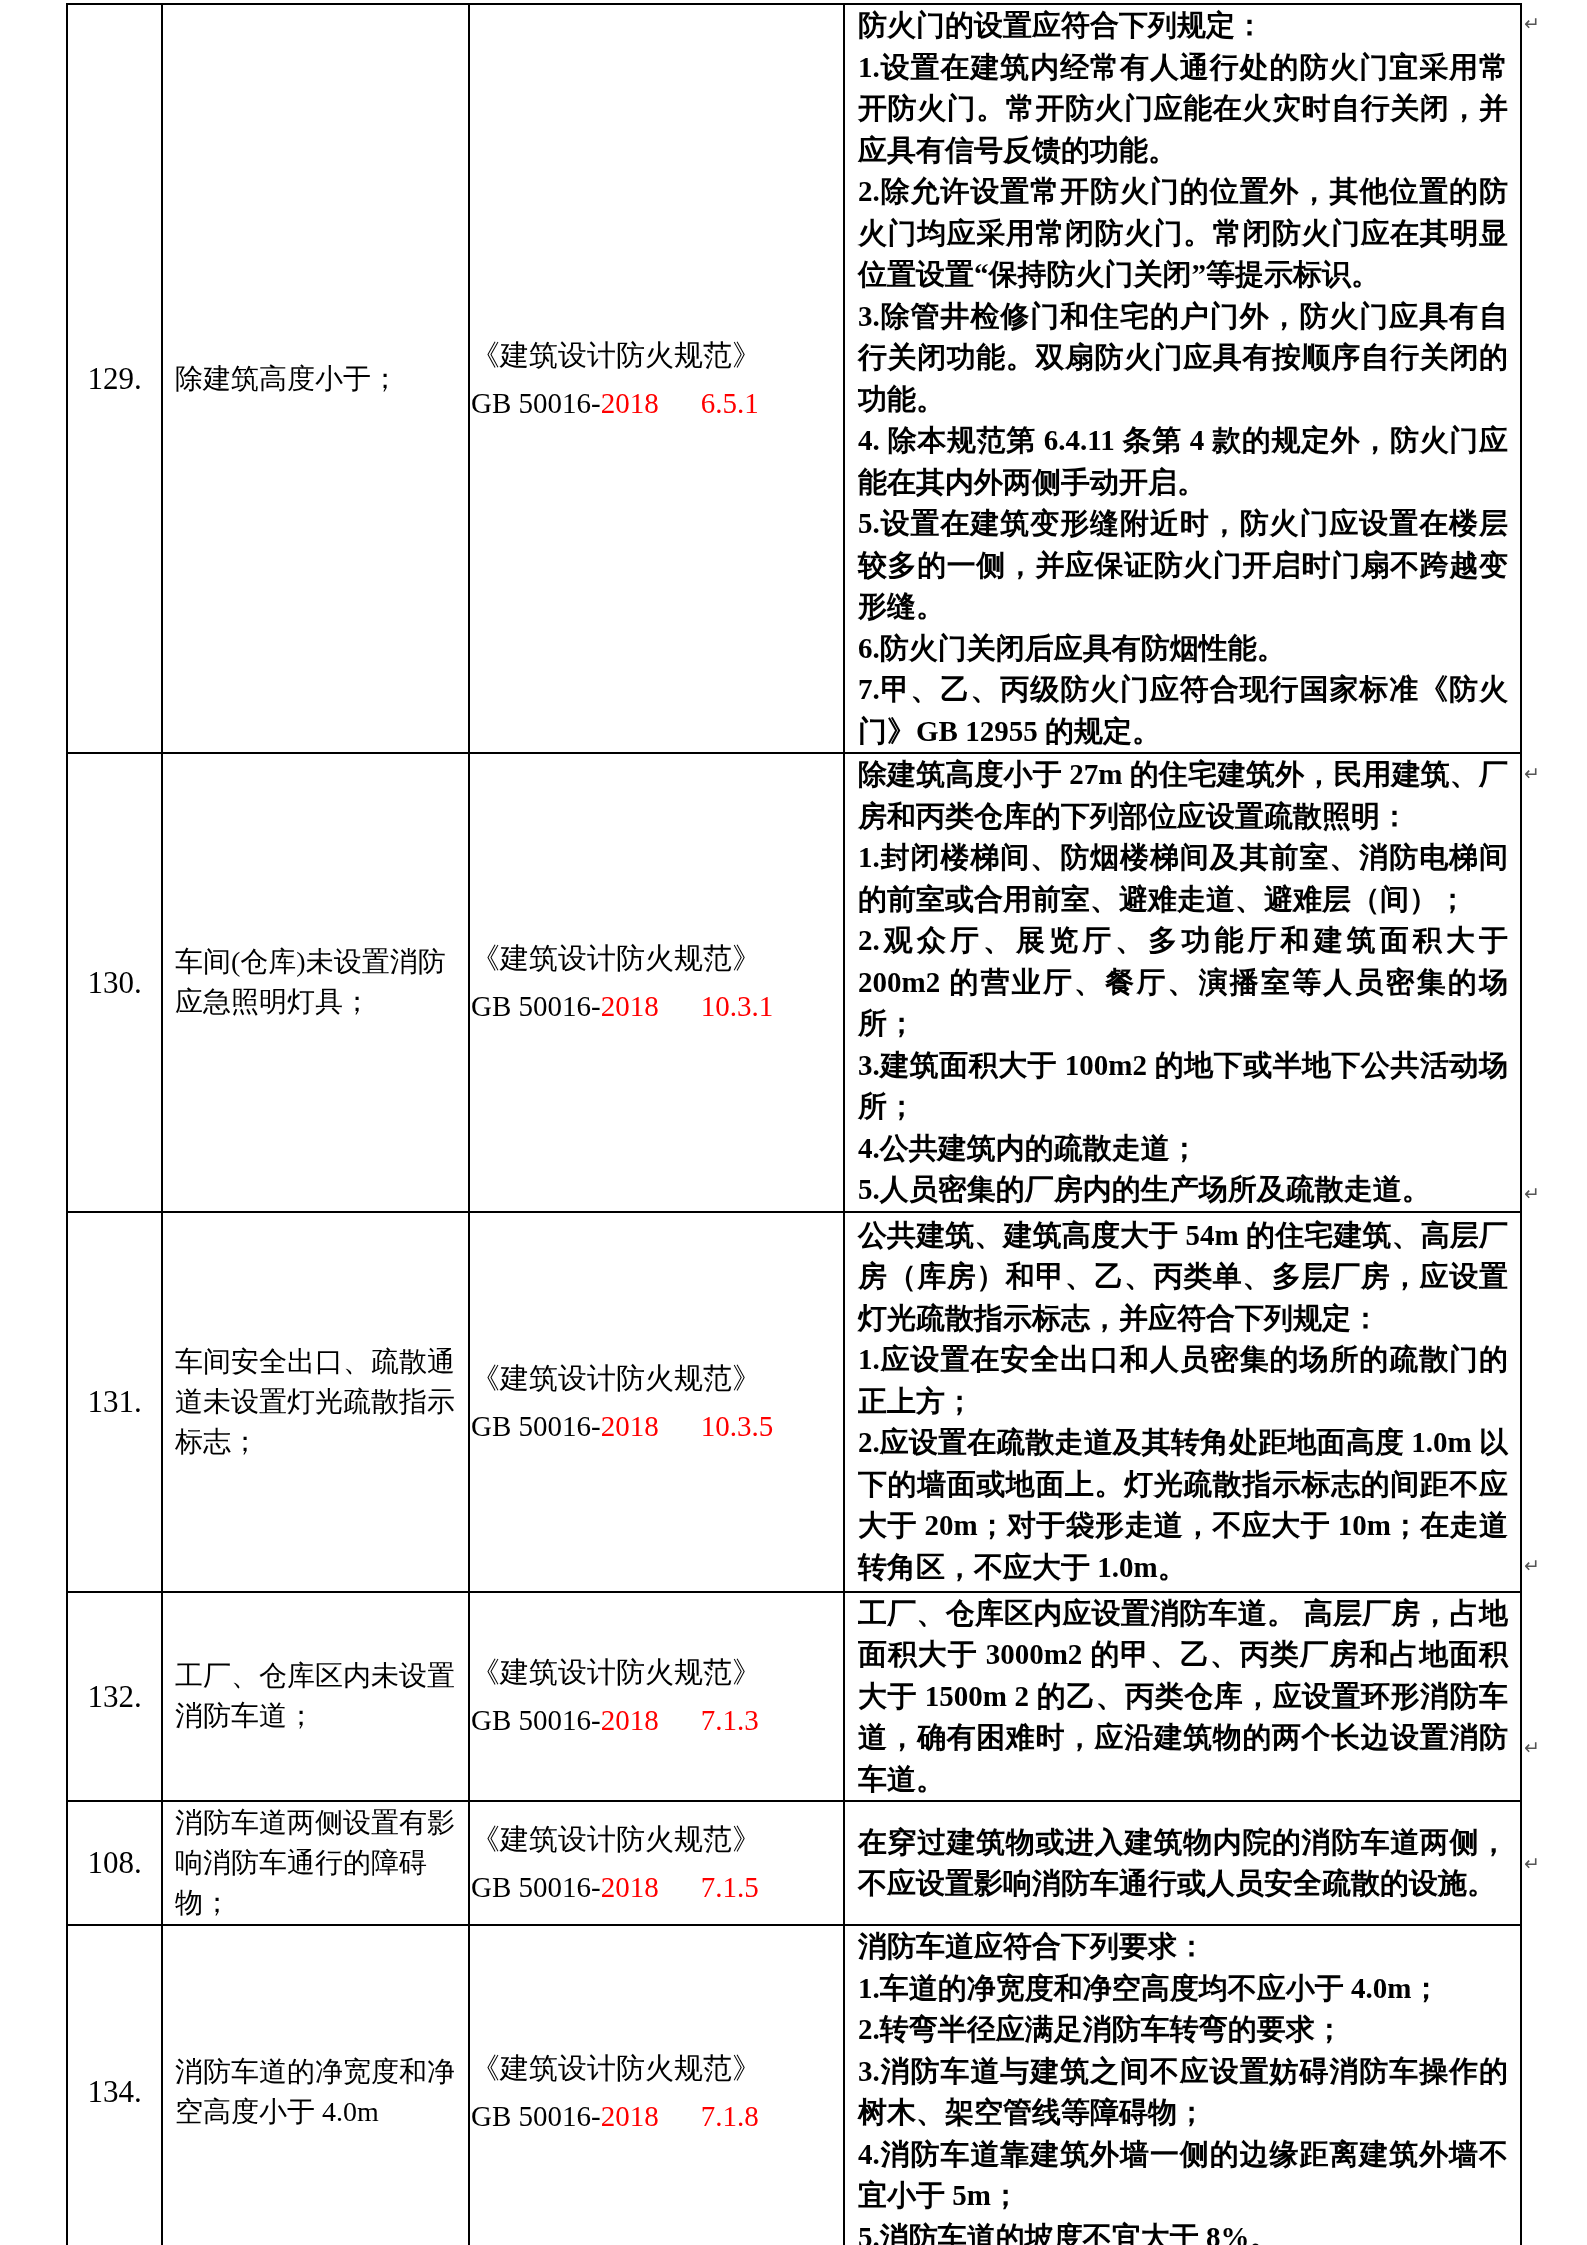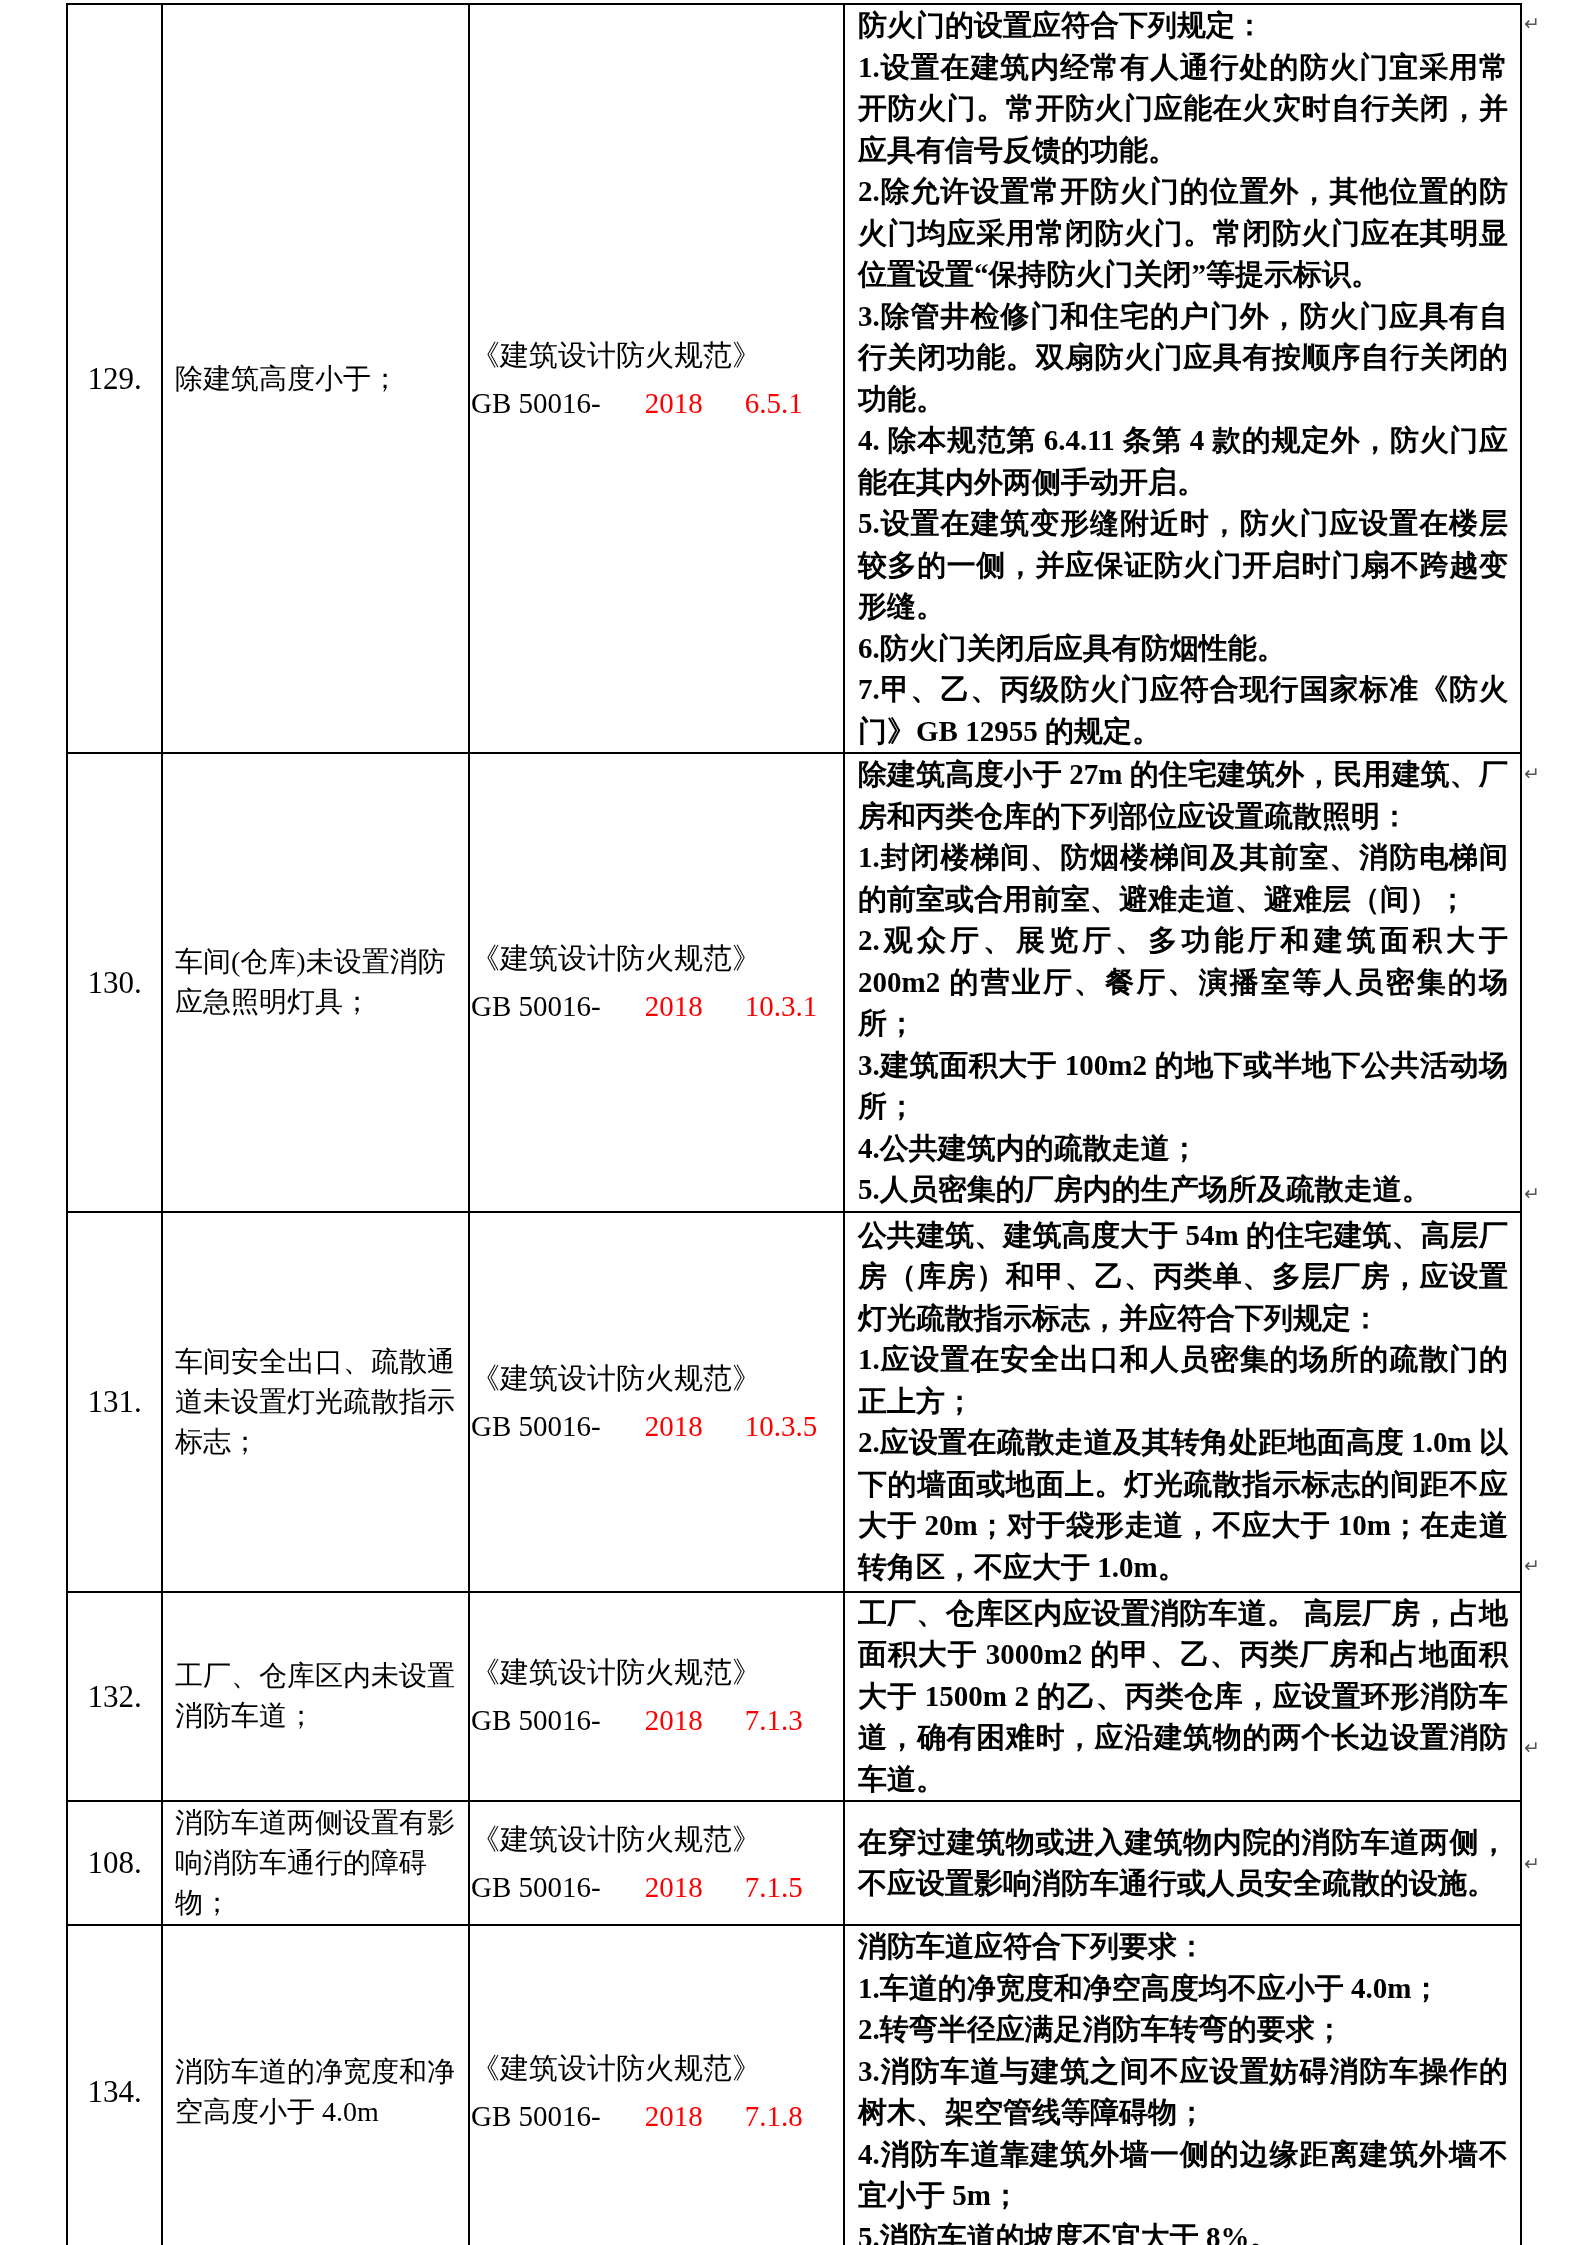--- a/index.html
+++ b/index.html
@@ -45,21 +45,21 @@
   }
   td.issue-cell {
     padding: 0 8px 0 12px;
     font-size: 28px;
     line-height: 40px;
     text-align: left;
   }
   td.ref-cell { text-align: left; }
   .ref-title { line-height: 48px; }
   .ref-line  { line-height: 48px; white-space: nowrap; }
-  .red { color: #ff0000; margin-left: 44px; }
+  .red { color: #ff0000; }
   .sec { margin-left: 42px; }
 
   td.req-cell { padding: 0 12px 0 13px; }
   .req-text {
     white-space: pre-line;
     text-align: justify;
     text-justify: inter-ideograph;
     font-weight: bold;
   }
 

